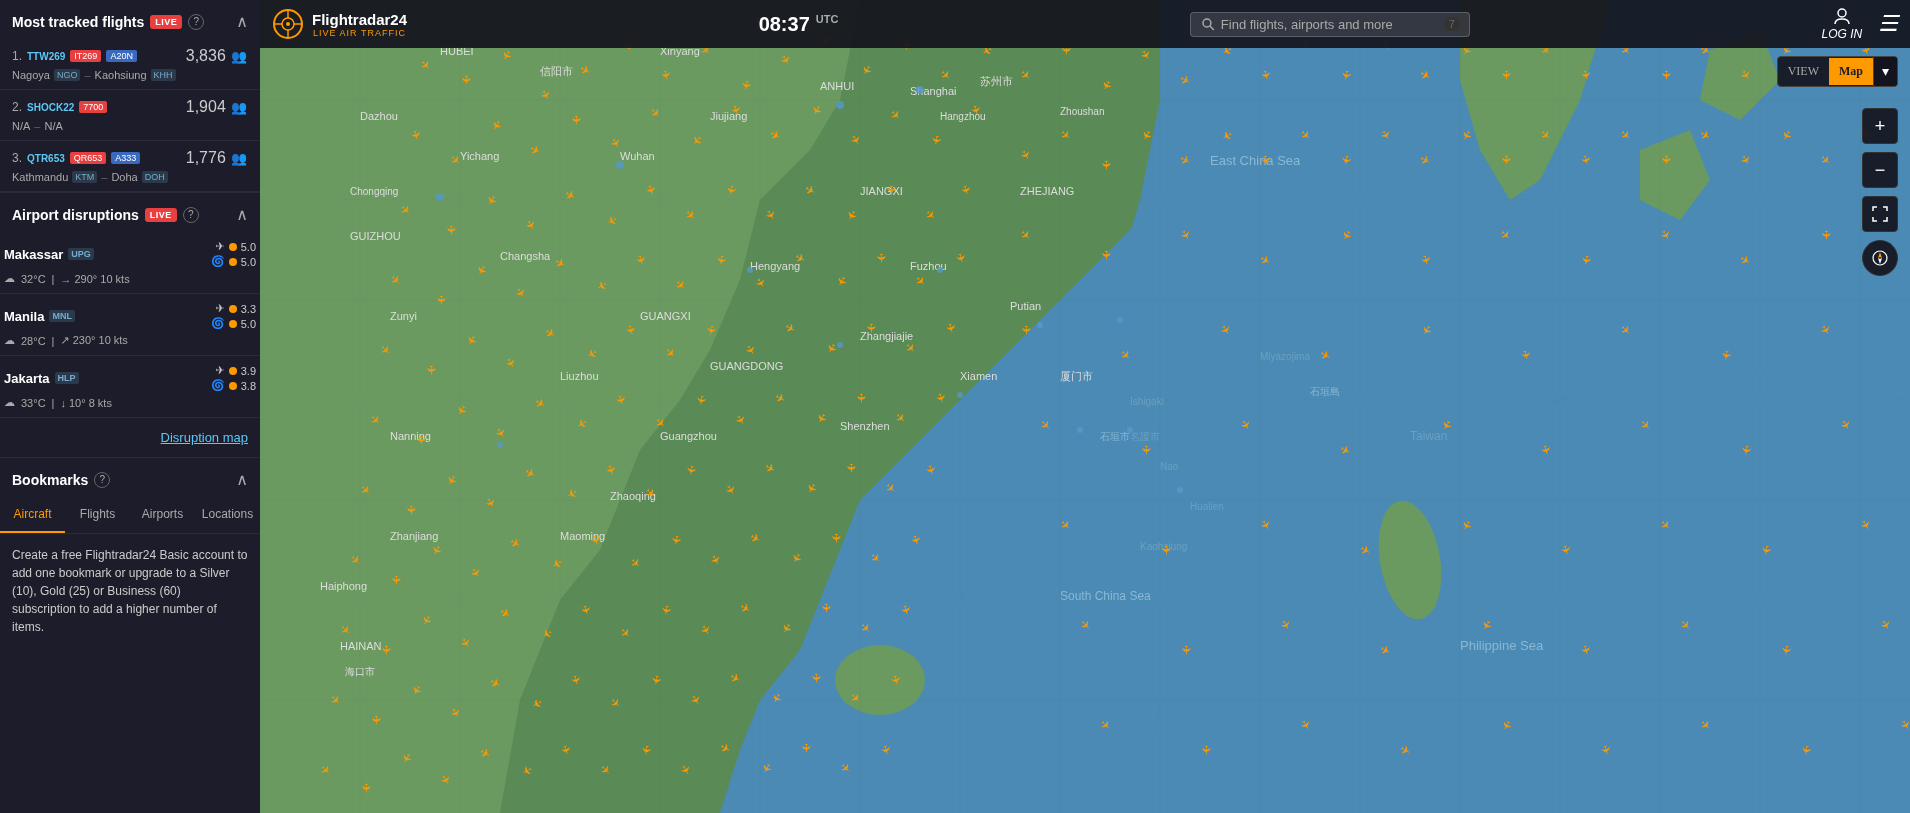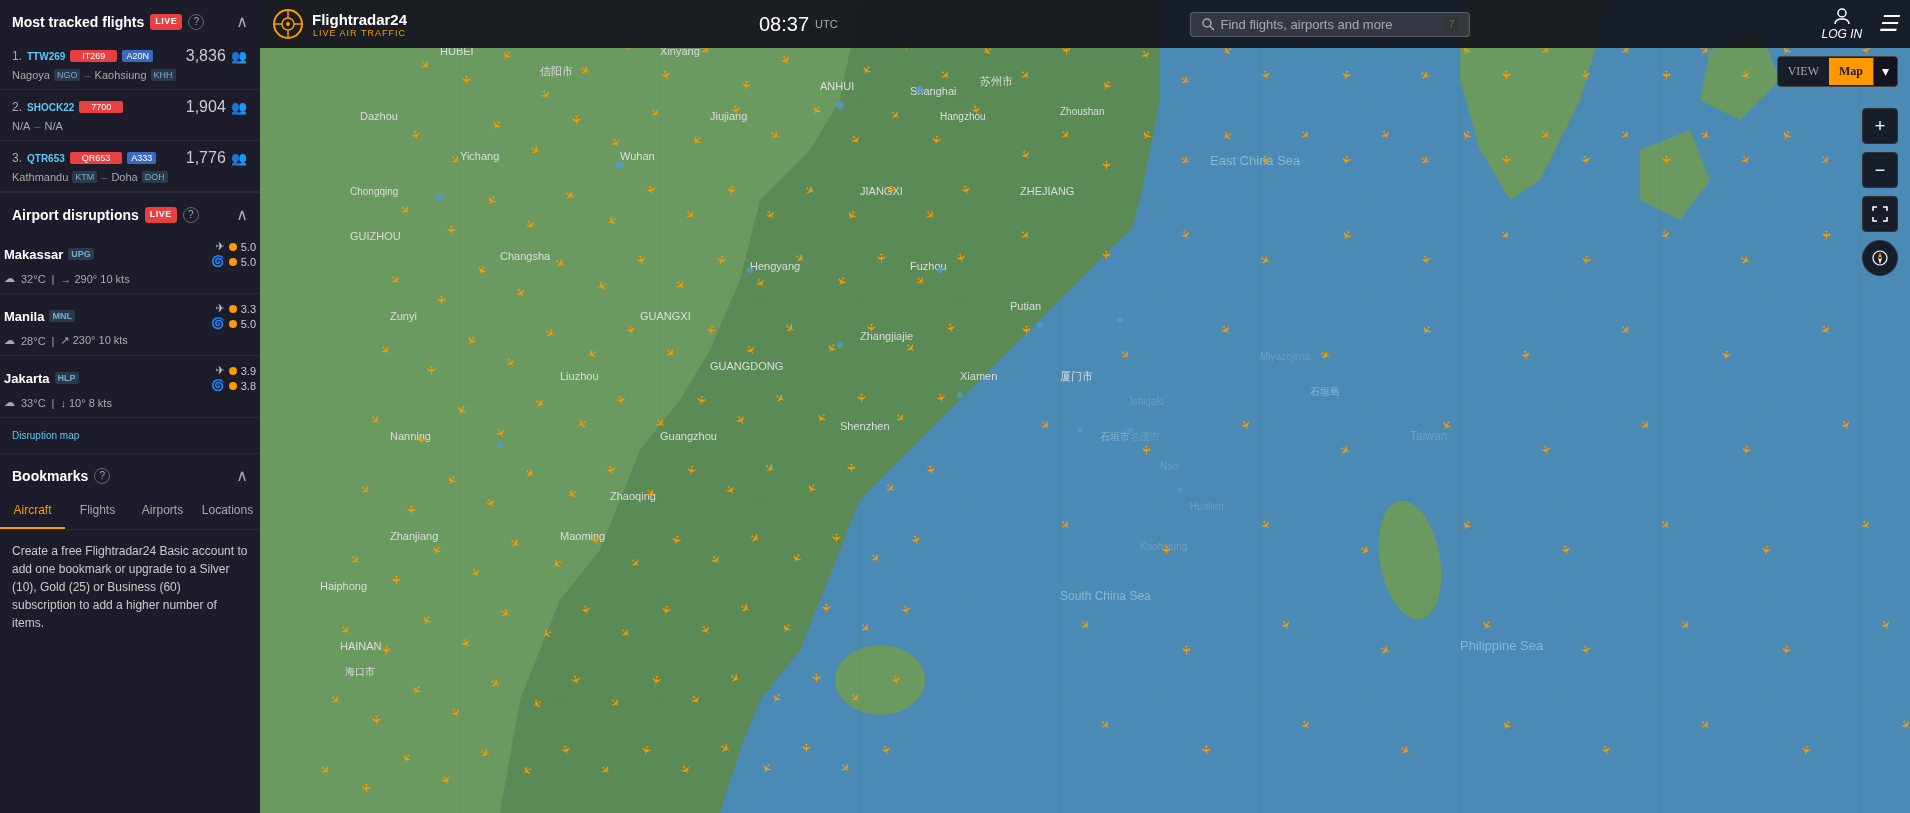--- a/index.html
+++ b/index.html
@@ -59,23 +59,22 @@
 
     #logo-wrap {
       display: flex;
       flex-direction: column;
       align-items: center;
     }
 
     #time-area {
       color: #fff;
       font-size: 20px;
-      font-weight: normal;
-      display: flex;
-      align-items: center;
+      font-weight: bold;
+      display: flex;
       gap: 6px;
     }
 
     #utc-label {
       color: #aaa;
       font-size: 11px;
     }
 
     #search-bar {
       display: flex;
@@ -143,20 +142,21 @@
     .section-header {
       display: flex;
       align-items: center;
       justify-content: space-between;
       padding: 12px 12px 8px 12px;
       background: #1c1c2a;
     }
 
     .section-title-wrap {
       display: flex;
+      align-items: center;
       gap: 6px;
     }
 
     .section-title {
       font-size: 14px;
       font-weight: bold;
       color: #fff;
     }
 
     .live-badge {
@@ -208,21 +208,21 @@
     .flight-number {
       color: #5bc8f5;
       font-size: 10px;
       font-weight: bold;
     }
 
     .flight-badge {
       background: #e84040;
       color: #fff;
       font-size: 9px;
-      padding: 1px 12px;
+      padding: 1px 4px;
       border-radius: 2px;
     }
 
     .flight-badge-blue {
       background: #3a6abf;
       color: #fff;
       font-size: 9px;
       padding: 1px 4px;
       border-radius: 2px;
     }
@@ -317,25 +317,26 @@
 
     .weather-row {
       font-size: 11px;
       color: #aaa;
       display: flex;
       align-items: center;
       gap: 6px;
     }
 
     .disruption-link {
-      text-align: left;
+      text-align: right;
       padding: 12px;
       color: #5bc8f5;
-      font-size: 10px;
+      font-size: 13px;
       cursor: pointer;
+      text-decoration: underline;
     }
 
     
     .bookmarks-tabs {
       display: flex;
       border-bottom: 1px solid #2a2a3a;
       background: #1c1c2a;
     }
 
     .bookmark-tab {

